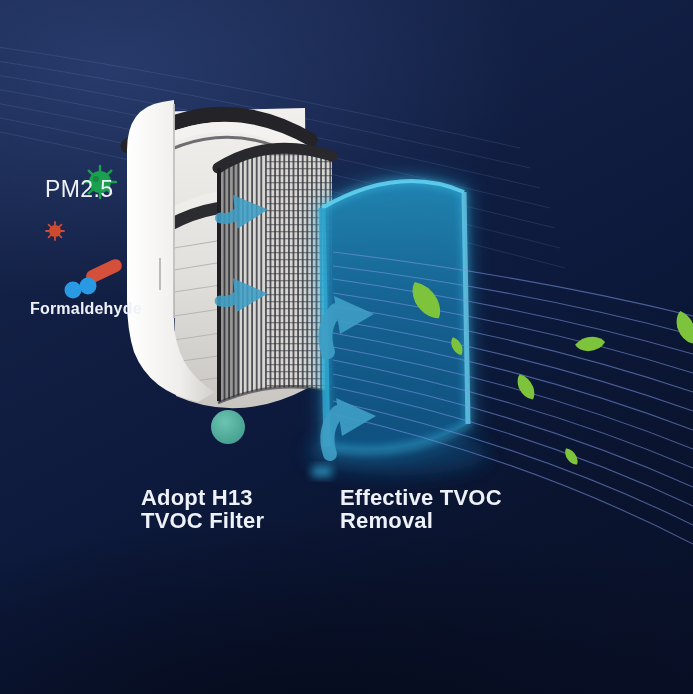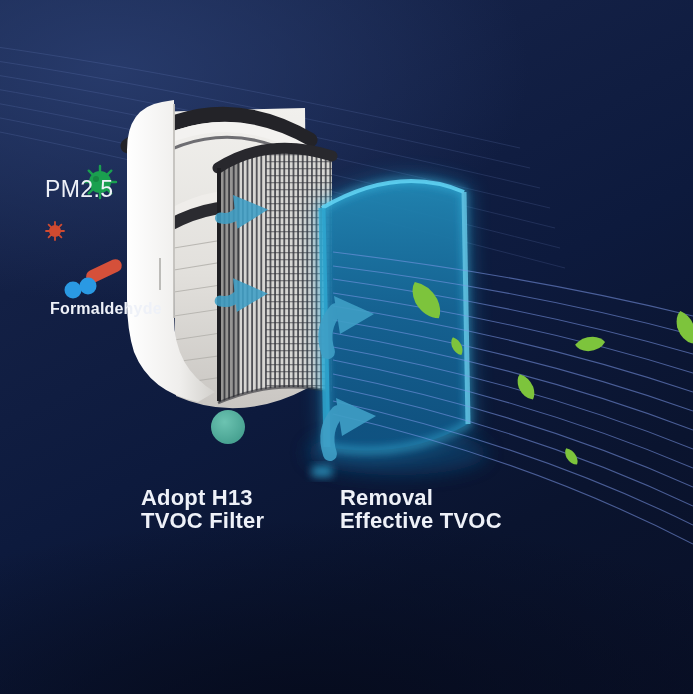--- a/index.html
+++ b/index.html
@@ -11,21 +11,21 @@
   .stage{
     position:relative;width:693px;height:694px;overflow:hidden;
     background:
       radial-gradient(ellipse 760px 420px at 16% 10%, rgba(42,62,112,0.85) 0%, rgba(42,62,112,0) 55%),
       radial-gradient(ellipse 900px 340px at 45% 104%, rgba(5,10,27,0.9) 0%, rgba(5,10,27,0) 60%),
       linear-gradient(152deg, #1a2951 0%, #132045 28%, #0d1a3d 52%, #0a142f 75%, #091027 100%);
   }
   .stage svg{position:absolute;left:0;top:0;}
   .label{position:absolute;color:#eef1f8;}
   .pm25{left:45px;top:134px;font-size:23px;font-weight:400;letter-spacing:0.4px;margin-top:42px;}
-  .formaldehyde{left:30px;top:300px;font-size:16px;font-weight:700;letter-spacing:0.2px;margin-left:20px;}
+  .formaldehyde{left:30px;top:300px;font-size:16px;font-weight:700;letter-spacing:0.2px;}
   .caption{position:absolute;color:#eef1f8;font-size:22px;font-weight:600;line-height:23px;letter-spacing:0.2px;}
   .caption-hepa{left:141px;top:486px;}
   .caption-tvoc{left:340px;top:486px;}
 </style>
 </head>
 <body>
 
 <div class="stage">
 
   <svg width="693" height="694" viewBox="0 0 693 694">
@@ -186,17 +186,17 @@
 
   <div class="label pm25">PM2.5</div>
   <div class="label formaldehyde">Formaldehyde</div>
 
   <div class="caption caption-hepa">
     <div>Adopt H13</div>
     <div>TVOC Filter</div>
   </div>
 
   <div class="caption caption-tvoc">
+    <div>Effective TVOC</div>
     <div>Removal</div>
-    <div>Effective TVOC</div>
   </div>
 
 </div>
 
 </body></html>

